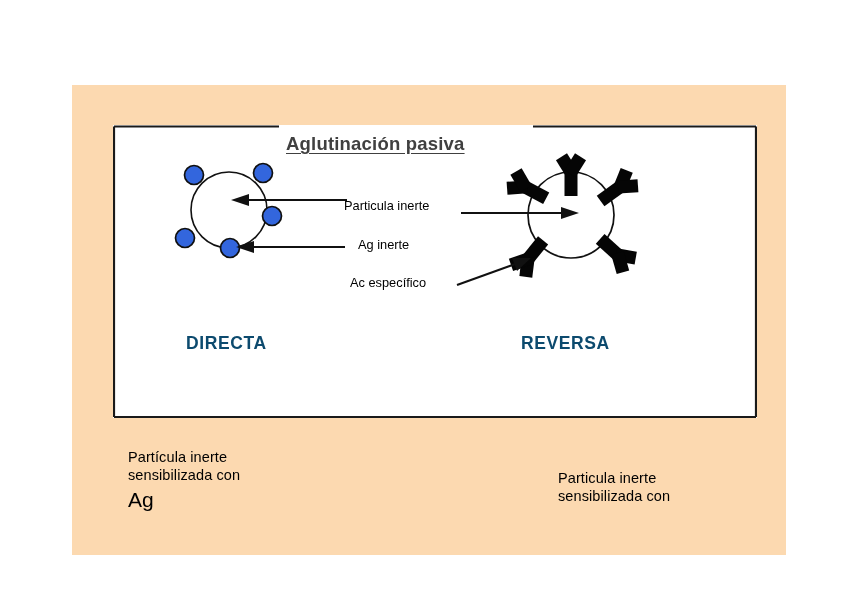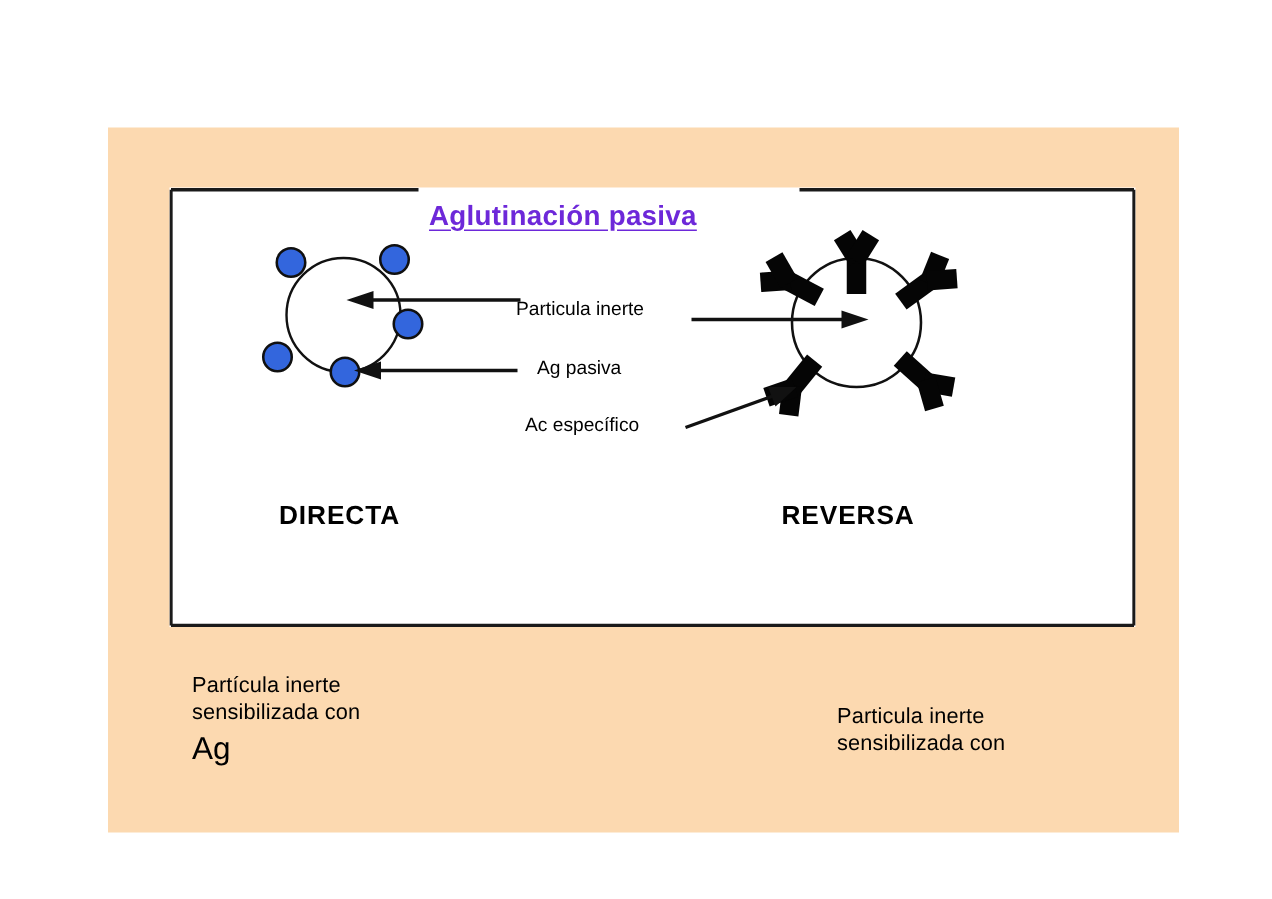--- a/index.html
+++ b/index.html
@@ -48,40 +48,40 @@
   .cap-big{
     font-size:21px;
     display:block;
     margin-top:3px;
   }
   .fig-title{
     position:absolute;
     left:286px;top:133px;
     font-size:18.5px;
     font-weight:bold;
-    color:#6d28d9;
+    color:#404040;
     text-decoration:underline;
     text-underline-offset:3px;
     letter-spacing:0.2px;
     white-space:nowrap;
   }
   .lbl{
     position:absolute;
     font-size:12.8px;
     color:#000;
     white-space:nowrap;
   }
   .lbl-particula{ left:344px; top:198px; }
   .lbl-ag{ left:358px; top:237px; }
   .lbl-ac{ left:350px; top:275px; }
   .side-lbl{
     position:absolute;
     font-size:17.5px;
     font-weight:bold;
-    color:#000000;
+    color:#0c4a6e;
     letter-spacing:0.6px;
     white-space:nowrap;
   }
   .lbl-directa{ left:186px; top:333px; }
   .lbl-reversa{ left:521px; top:333px;text-align:right; }
 </style>
 </head>
 <body>
 
 <div id="slide">
@@ -167,21 +167,21 @@
     <g>
       <line x1="344" y1="160" x2="405" y2="138" stroke="#111111" stroke-width="2.2"></line>
       <polygon points="418,133 399,133 404,146" fill="#111111"></polygon>
     </g>
 
   </svg>
 
   <div class="fig-title">Aglutinación pasiva</div>
 
   <div class="lbl lbl-particula">Particula inerte</div>
-  <div class="lbl lbl-ag">Ag pasiva</div>
+  <div class="lbl lbl-ag">Ag inerte</div>
   <div class="lbl lbl-ac">Ac específico</div>
 
   <div class="side-lbl lbl-directa">DIRECTA</div>
   <div class="side-lbl lbl-reversa">REVERSA</div>
 
   <div class="caption caption-left">
     <span class="cap-line">Partícula inerte</span>
     <span class="cap-line">sensibilizada con</span>
     <span class="cap-big">Ag</span>
   </div>

